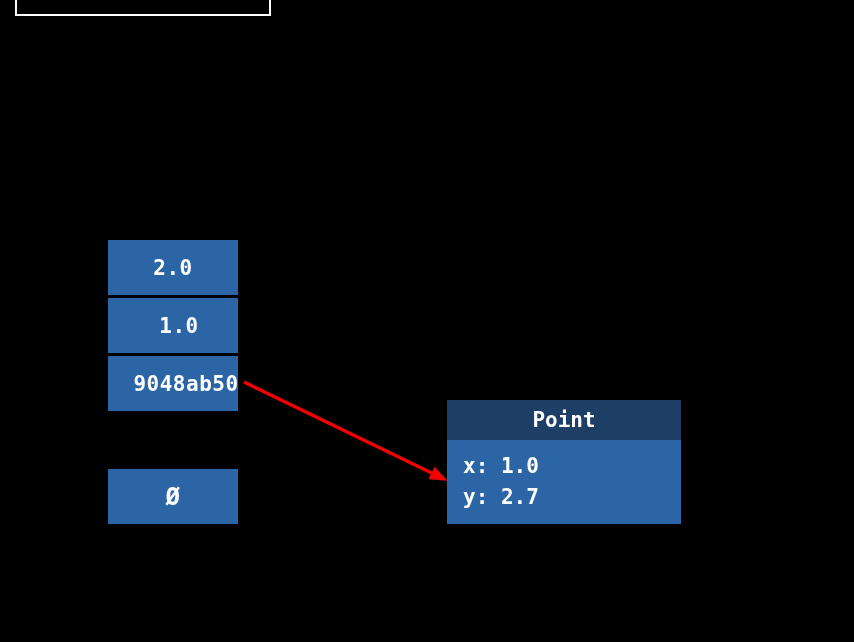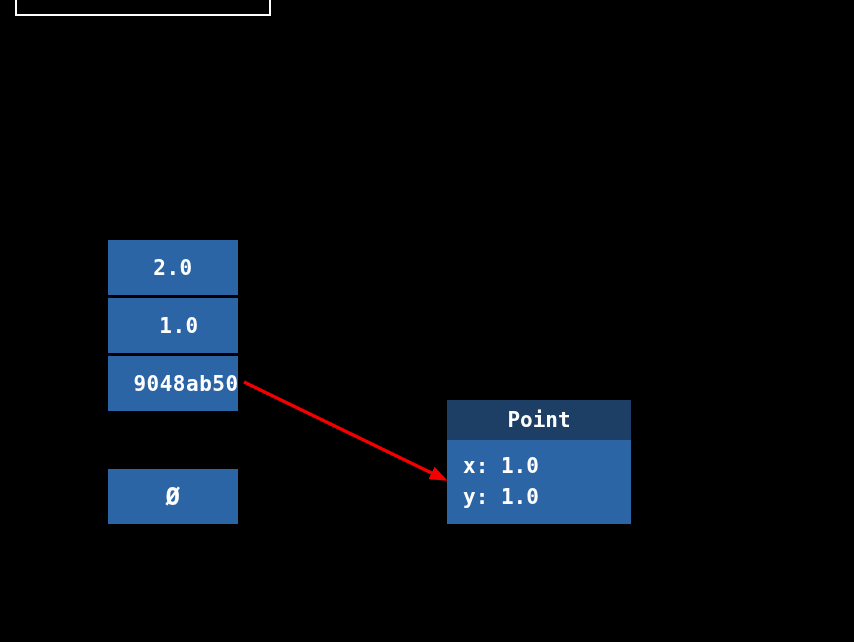--- a/index.html
+++ b/index.html
@@ -43,21 +43,21 @@
     justify-content: center;
     letter-spacing: 0.5px;
   }
   .slot-0 { top: 240px; }
   .slot-1 { top: 298px; padding-left: 12px; }
   .slot-2 { top: 356px; padding-left: 26px; }
   .nil-cell { top: 469px; font-size: 24px; }
   .point-box {
     position: absolute;
     left: 447px; top: 400px;
-    width: 184px;
+    width: 234px;
     border-radius: 16px;
   }
   .point-header {
     width: 100%; height: 40px;
     background: var(--header-navy);
     color: var(--text-white);
     font-size: 21px;
     font-weight: bold;
     display: flex;
     align-items: center;
@@ -104,21 +104,21 @@
   <div class="cell nil-cell">
     <span>Ø</span>
   </div>
 
   <div class="point-box">
     <div class="point-header">
       <span>Point</span>
     </div>
     <div class="point-body">
       <div class="point-field">x: 1.0</div>
-      <div class="point-field">y: 1.0</div>
+      <div class="point-field">y: 2.7</div>
     </div>
   </div>
 
   <svg class="arrow-layer" viewBox="0 0 854 642" xmlns="http://www.w3.org/2000/svg">
     <defs>
       <marker id="ah" markerUnits="userSpaceOnUse" markerWidth="18" markerHeight="14" refX="14" refY="7" orient="auto">
         <polygon class="arrow-head" points="0,0 18,7 0,14"></polygon>
       </marker>
     </defs>
     <line class="arrow-line" x1="244" y1="382" x2="444" y2="479" marker-end="url(#ah)"></line>

